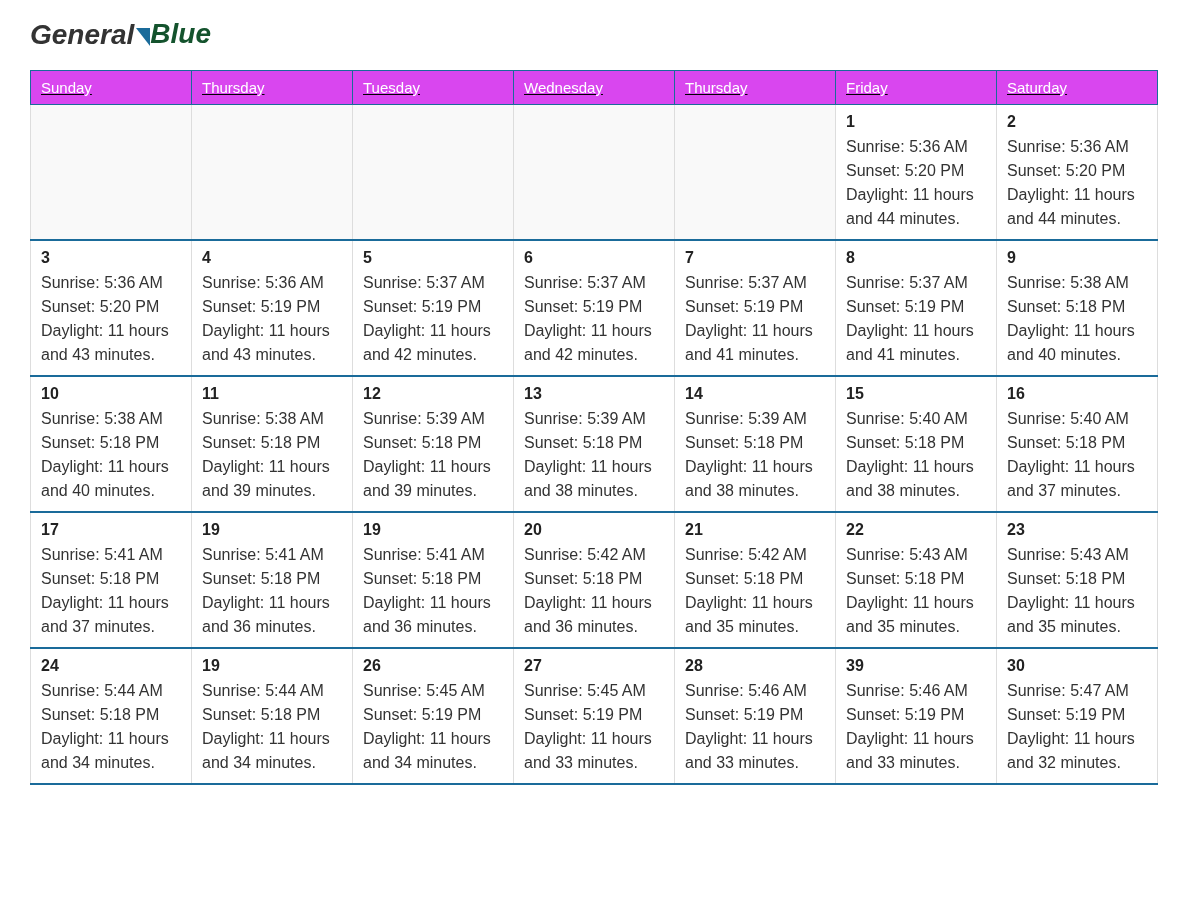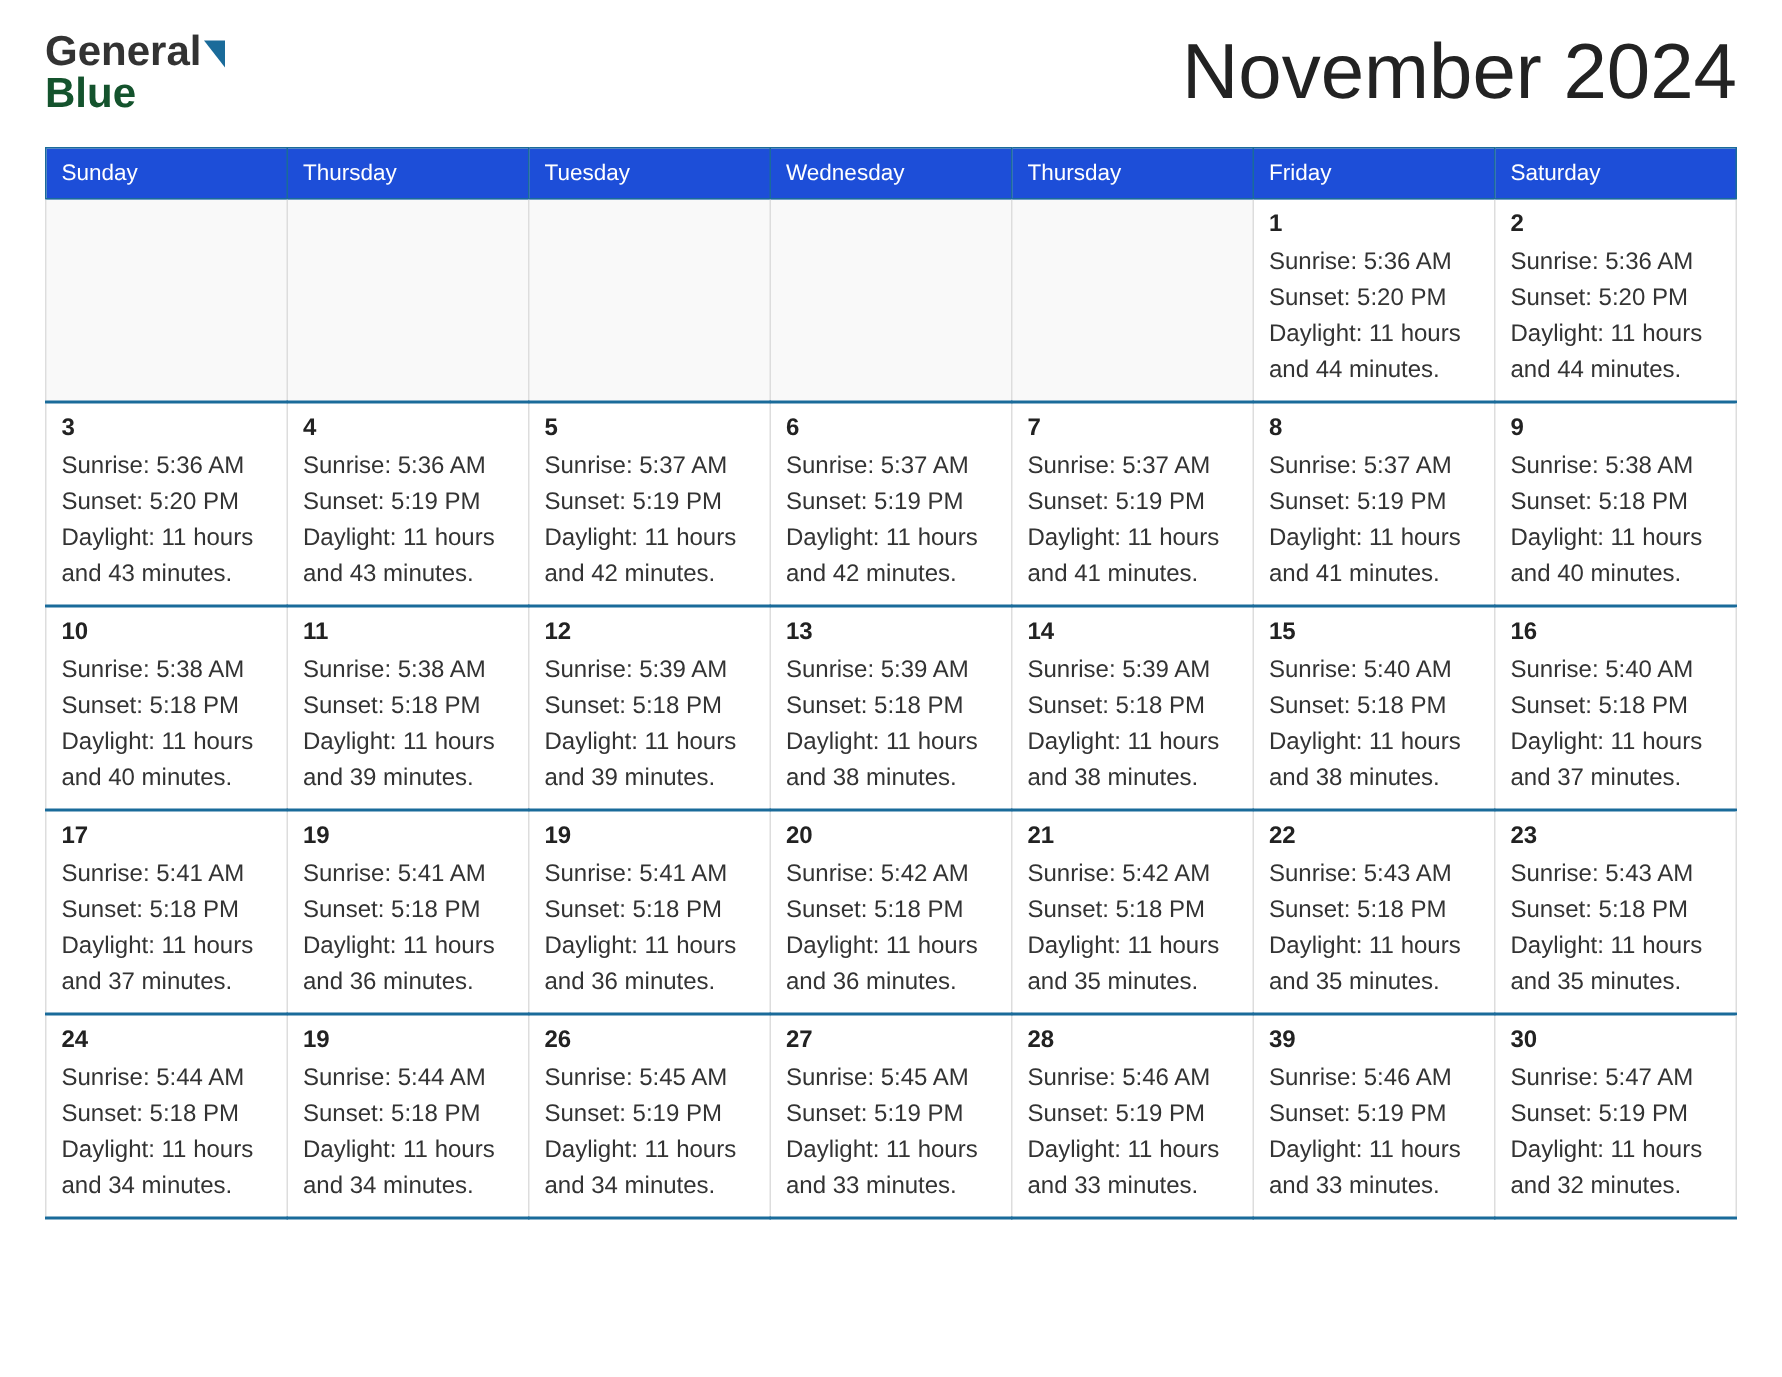--- a/index.html
+++ b/index.html
@@ -11,22 +11,23 @@
       min-height: 918px;
     }
     .header {
       display: flex;
       justify-content: space-between;
       align-items: flex-start;
       margin-bottom: 20px;
     }
     .logo {
       display: flex;
-      flex-direction: column;
-      align-items: flex-start;
+      flex-direction: row;
+      align-items: center;
+      font-style: italic;
     }
     .logo-top {
       display: flex;
       align-items: center;
       font-size: 28px;
       font-weight: bold;
       color: #333;
       line-height: 1;
     }
     .logo-general { color: #333; }
@@ -56,21 +57,22 @@
     .location {
       font-size: 20px;
       color: #555;
       margin-top: 4px;
     }
     table {
       width: 100%;
       border-collapse: collapse;
     }
     thead tr {
-      background-color: #1d4ed8;
+      background-color: #d946ef;
+      text-decoration: underline;
     }
     thead th {
       color: #fff;
       font-size: 15px;
       font-weight: normal;
       padding: 8px 10px;
       text-align: left;
       border: 1px solid #1a6b9a;
     }
     tbody tr {
@@ -107,21 +109,20 @@
 
 <div class="header">
   <div class="logo">
     <div class="logo-top">
       <span class="logo-general">General</span>
       <div class="logo-arrow"></div>
     </div>
     <span class="logo-blue">Blue</span>
   </div>
   <div class="header-right">
-    <div class="month-title">November 2024</div>
   </div>
 </div>
 
 <table>
   <thead>
     <tr>
     <th>Sunday</th>
         <th>Thursday</th>
         <th>Tuesday</th>
         <th>Wednesday</th>

